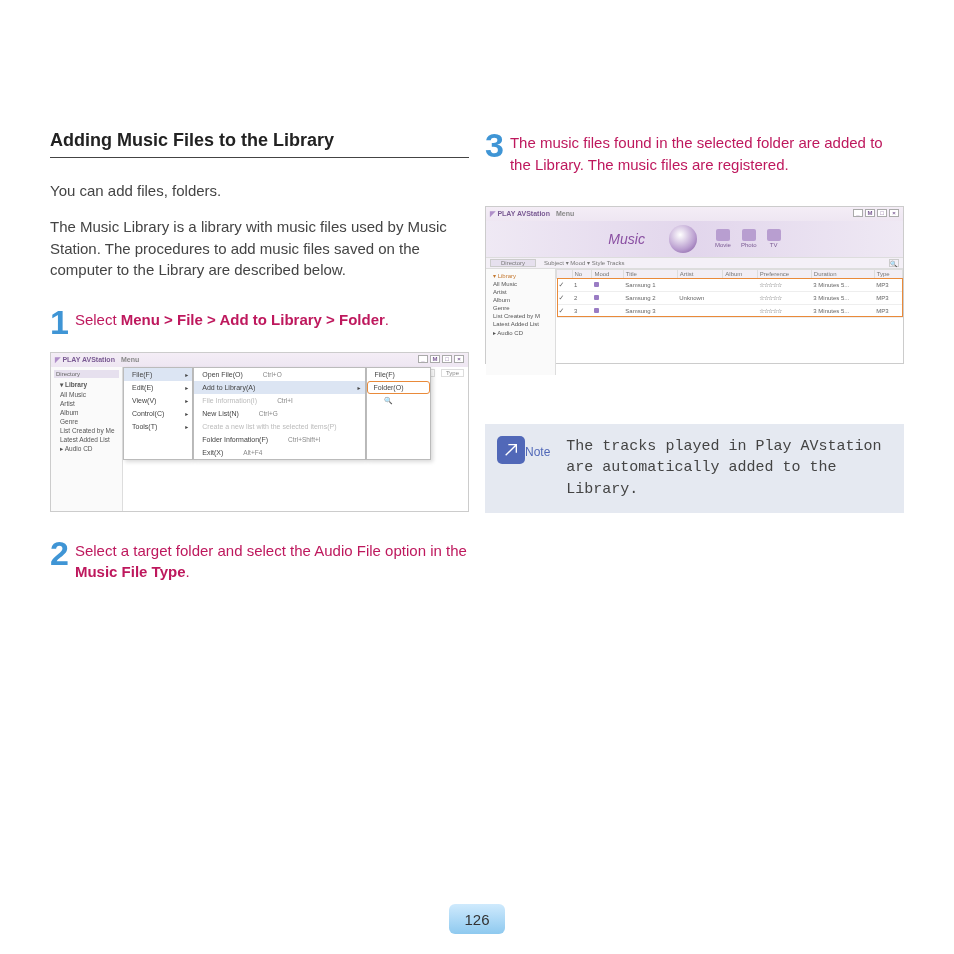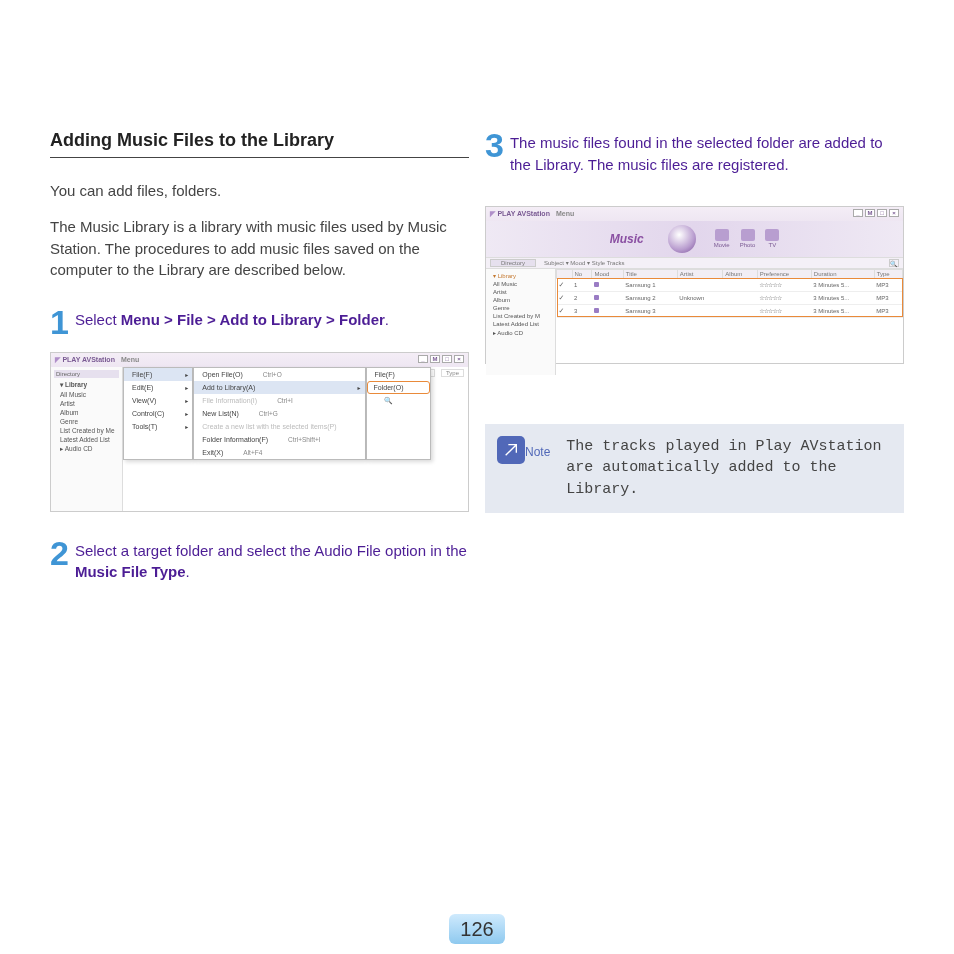--- a/index.html
+++ b/index.html
@@ -26,21 +26,21 @@
   .para { line-height: 1.45; margin-bottom: 14px; color: #444; }
   .step { display: flex; margin-top: 26px; margin-bottom: 14px; }
   .step-num {
     font-size: 34px;
     font-weight: bold;
     color: #3f95d5;
     line-height: 0.9;
     margin-right: 6px;
     font-family: Arial, sans-serif;
   }
-  .step-text { line-height: 1.45; color: #4c1d95; padding-top: 2px; }
+  .step-text { line-height: 1.45; color: #be185d; padding-top: 2px; }
   .screenshot {
     border: 1px solid #ccc;
     background: #fff;
     margin-top: 12px;
     font-size: 8px;
     color: #555;
   }
   
   .ss1 { height: 160px; position: relative; overflow: hidden; }
   .ss-titlebar {
@@ -78,21 +78,21 @@
   .listhdr { position:absolute; right:4px; top:2px; display:flex; gap:6px; font-size:6px; color:#888;}
   .listhdr span{border:1px solid #ddd; padding:0 4px;}
   
   .ss2 { height: 158px; margin-top: 30px; }
   .ss2 .banner {
     height: 36px;
     background: linear-gradient(90deg,#efe9f4,#e2d6ec 50%,#efe9f4);
     display:flex; align-items:center; justify-content:center;
     gap:18px; position:relative;
   }
-  .ss2 .banner .mtitle{ font-size:12px; font-weight:bold; color:#8a4fa2; font-style:italic; margin-right:6px;}
+  .ss2 .banner .mtitle{ font-size:14px; font-weight:normal; color:#8a4fa2; font-style:italic; margin-right:6px;}
   .ss2 .banner .hp{ width:28px; height:28px; border-radius:50%; background:radial-gradient(circle at 40% 35%,#fff,#b99dcf 60%,#7a4f99);}
   .ss2 .banner .navicn{display:flex; gap:10px;}
   .ss2 .banner .navicn .ic{display:flex; flex-direction:column; align-items:center; font-size:6px; color:#7a5a93;}
   .ss2 .banner .navicn .ic .b{width:14px; height:12px; background:#b89ed0; border-radius:2px; margin-bottom:1px;}
   .ss2 .sbody{display:flex; height:calc(100% - 50px);}
   .ss2 .tbar{height:12px; background:#f4f0f7; border-top:1px solid #ddd; border-bottom:1px solid #ddd; display:flex; align-items:center; padding:0 4px; font-size:6px; color:#777; gap:8px;}
   .ss-sidebar2{width:70px; background:#fafafa; border-right:1px solid #ddd; padding:2px 3px; font-size:6px;}
   .ss-sidebar2 .node{padding:1px 0 1px 4px; white-space:nowrap;}
   .ss-table{flex:1; padding:0;}
   .ss-table table{width:100%; border-collapse:collapse; font-size:6px;}
@@ -110,25 +110,25 @@
   .note-box .icnwrap{display:flex; flex-direction:row; align-items:center; margin-right:16px;}
   .note-box .icn{
     width:28px; height:28px; border-radius:5px; background:#5168b8;
     display:flex; align-items:center; justify-content:center;
   }
   .note-box .icn svg{width:16px;height:16px;}
   .note-box .nlabel{font-size:12px; color:#5168b8; margin-top:4px; font-weight:500;}
   .note-box .ntext{color:#444; line-height:1.45;font-family:Liberation Mono, monospace;}
   
   .page-num {
-    position:absolute; bottom:10px; left:50%; transform:translateX(-50%);
+    position:absolute; bottom:20px; left:50%; transform:translateX(-50%);
     width:56px; height:30px; border-radius:6px;
     background:linear-gradient(#cfeafd,#8ec9ef);
     display:flex; align-items:center; justify-content:center;
-    font-size:20px; color:#333;
+    font-size:15px; color:#333;
   }
 </style>
 </head>
 <body>
 
 <div class="columns">
 
   <div class="col">
     <div class="section-title">Adding Music Files to the Library</div>
     <p class="para">You can add files, folders.</p>

